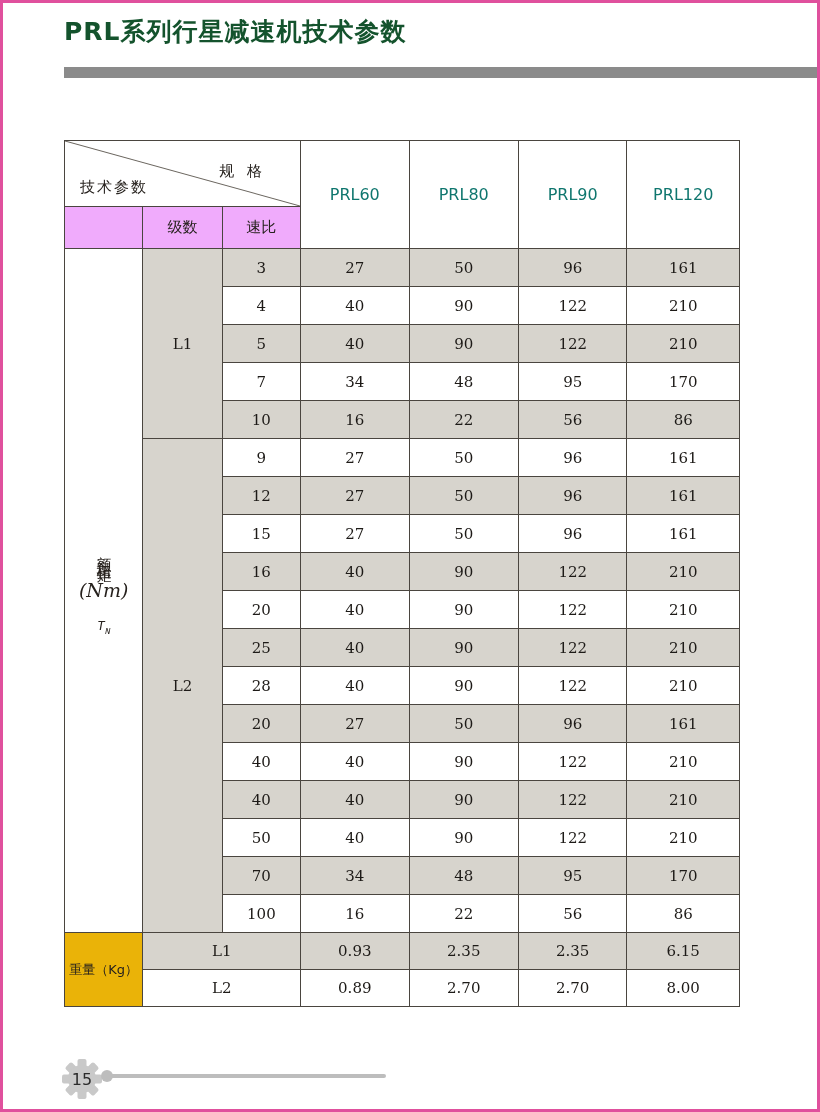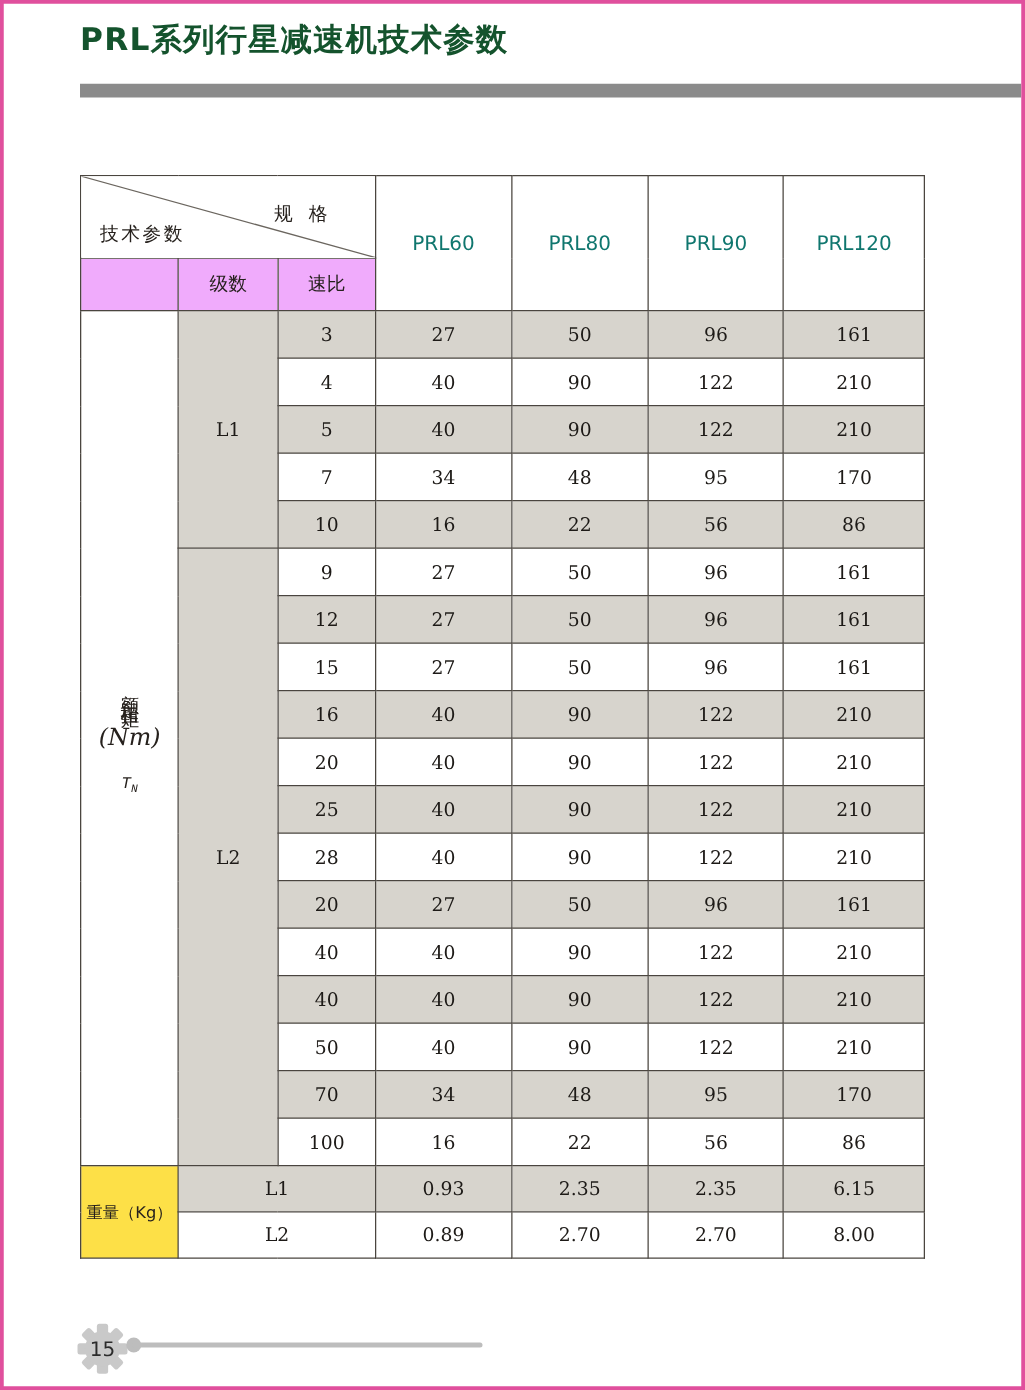--- a/index.html
+++ b/index.html
@@ -31,21 +31,21 @@
   .ratio,.val,.stage-cell,.stage-merged{font-family:"DejaVu Serif","Liberation Serif",serif;
         font-size:15px;color:#1d1a17;}
   .stage-cell{background:#d7d4cd;}
   .torque-cell{background:#ffffff;}
   .torque-vert{writing-mode:vertical-rl;text-orientation:upright;margin:0 auto;
         font-size:15px;letter-spacing:4px;line-height:1.1;}
   .torque-unit{font-family:"DejaVu Serif","Liberation Serif",serif;font-size:19px;margin-top:19px;font-style:italic;}
   .torque-sym{font-family:Liberation Mono, monospace;font-size:13px;
         font-style:italic;margin-top:18px;}
   .torque-sym sub{font-size:9px;font-style:italic;}
-  .weight-label{background:#fde047;font-size:13px;letter-spacing:0px;}
+  .weight-label{background:#eab308;font-size:13px;letter-spacing:0px;}
 
   .gear{position:absolute;left:57px;top:1054px;}
   .footer-line{position:absolute;left:103px;top:1071px;width:280px;height:4px;
         border-radius:2px;background:#bdbdbd;}
   .footer-dot{position:absolute;left:98px;top:1067px;width:12px;height:12px;
         border-radius:50%;background:#bdbdbd;}
 </style>
 </head>
 <body>
 

